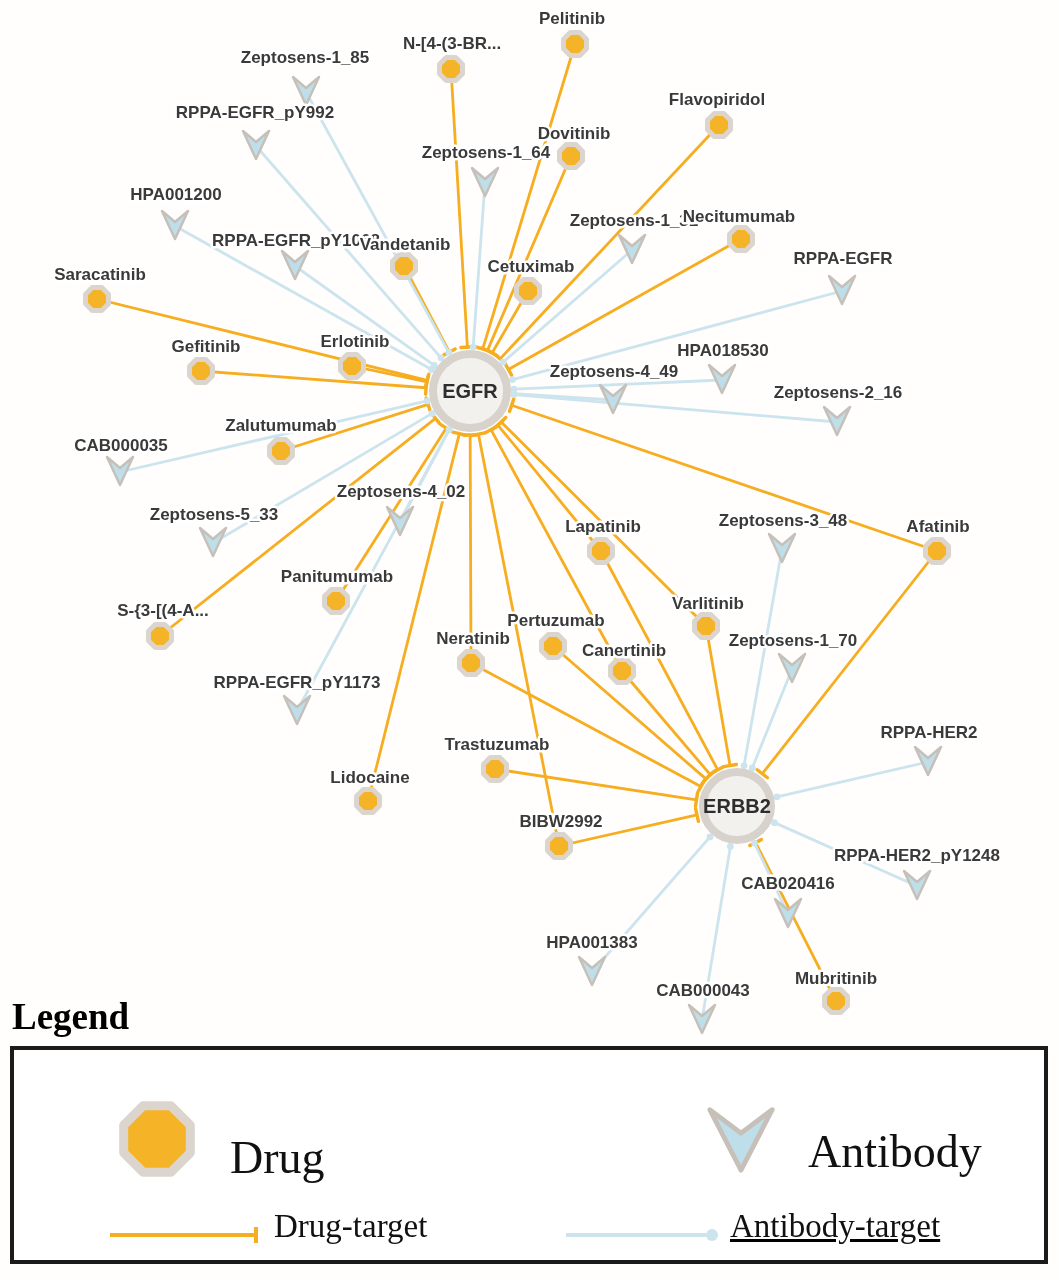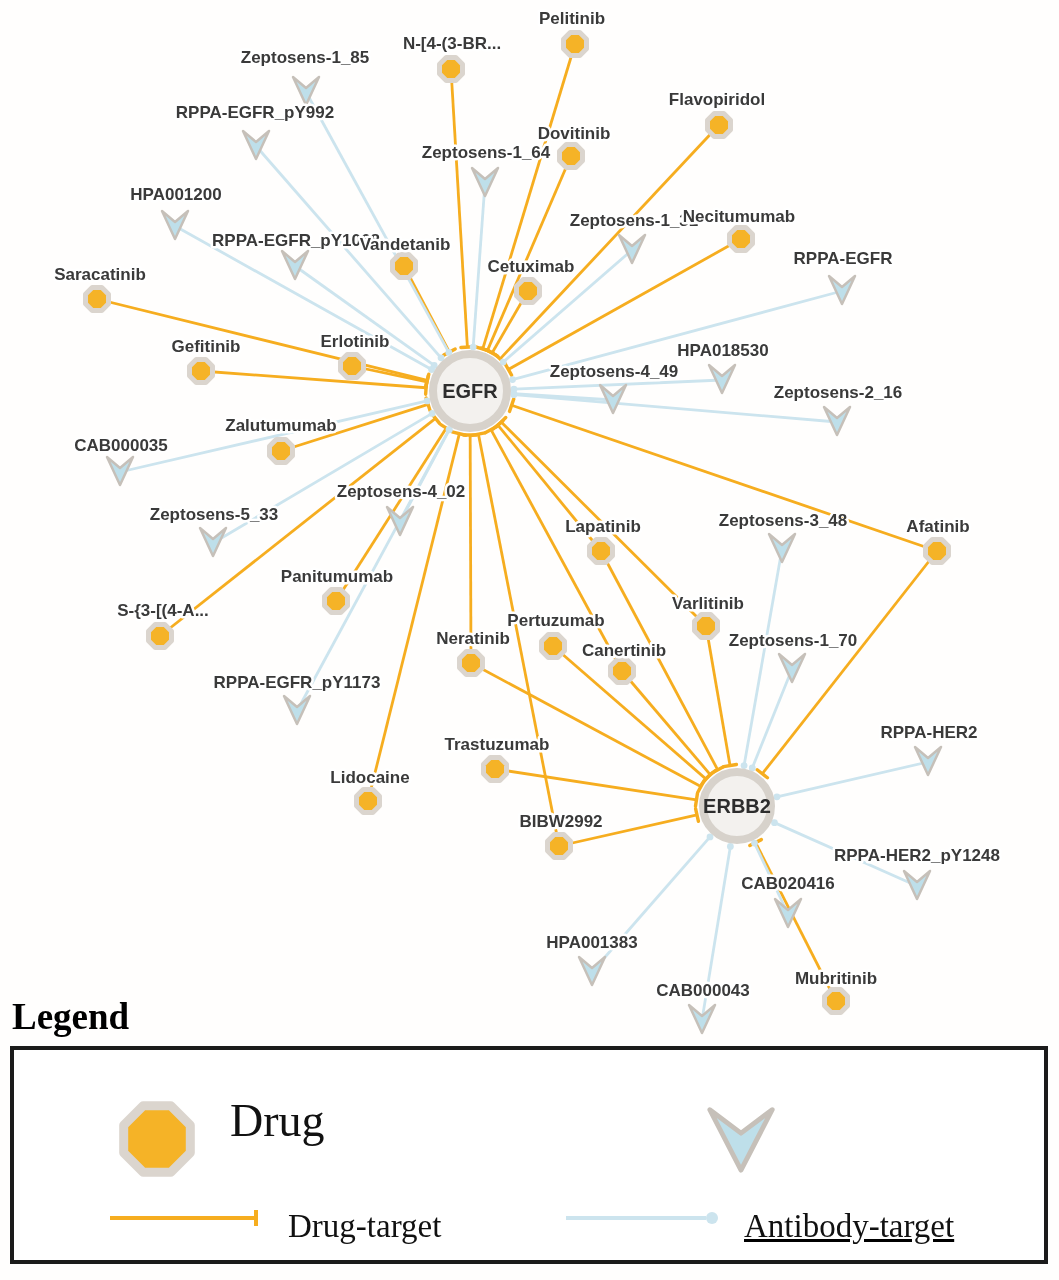--- a/index.html
+++ b/index.html
@@ -7,24 +7,24 @@
         font-family:"Liberation Sans",sans-serif;}
   #network{position:absolute;left:0;top:0;}
   .node-label{font:bold 17px "Liberation Sans",sans-serif;fill:#3a3a3a;
               stroke:#ffffff;stroke-width:5px;paint-order:stroke;stroke-linejoin:round;}
   .gene-label{font:bold 20px "Liberation Sans",sans-serif;fill:#2d2d2d;}
   
   .legend-heading{position:absolute;left:12px;top:995px;
                   font:bold 37px "Liberation Serif",serif;color:#000;text-align:center;}
   .legend-box{position:absolute;left:10px;top:1046px;width:1038px;height:218px;
               border:4px solid #1b1b1b;background:#ffffff;box-sizing:border-box;}
-  .li{position:absolute;display:flex;align-items:flex-start;}
+  .li{position:absolute;display:flex;align-items:flex-end;}
   .li-sym{flex:0 0 auto;}
   .sym-label{font:400 46px "Liberation Serif",serif;color:#111;margin-left:28px;}
-  .edge-label{font:400 33px "Liberation Serif",serif;color:#111;margin-left:22px;}
+  .edge-label{font:400 33px "Liberation Serif",serif;color:#111;margin-left:8px;}
   .drug-oct{fill:var(--drug-fill);stroke:var(--drug-ring);stroke-width:9;stroke-linejoin:round;}
   .gene-circ{fill:var(--gene-fill);stroke:var(--gene-ring);stroke-width:11;}
   .ab-dart{fill:var(--antibody-fill);stroke:var(--antibody-stroke);stroke-width:5;stroke-linejoin:round;}
   .drug-line{stroke:var(--drug-edge);stroke-width:4;}
   .ab-line{stroke:var(--antibody-edge);stroke-width:4;}
   .ab-dot{fill:var(--antibody-edge);}
 </style>
 </head>
 <body>
 
@@ -240,20 +240,21 @@
         <polygon class="drug-oct" points="78.3,58.8 58.8,78.3 31.2,78.3 11.7,58.8 11.7,31.2 31.2,11.7 58.8,11.7 78.3,31.2"></polygon>
       </svg>
       <span class="sym-label">Drug</span>
     </div>
 
 
     <div class="li" style="left:688px;top:50px;">
       <svg class="li-sym" width="78" height="78" viewBox="0 0 80 80">
         <path class="ab-dart" d="M 8 10 L 40 72 L 72 10 L 40 34 Z"></path>
       </svg>
+      <span class="sym-label">Antibody</span>
     </div>
 
     <div class="li" style="left:92px;top:158px;">
       <svg class="li-sym" width="160" height="20" viewBox="0 0 160 20">
         <line class="drug-line" x1="4" y1="10" x2="150" y2="10"></line>
         <line class="drug-line" x1="150" y1="2" x2="150" y2="18"></line>
       </svg>
       <span class="edge-label">Drug-target</span>
     </div>
 

